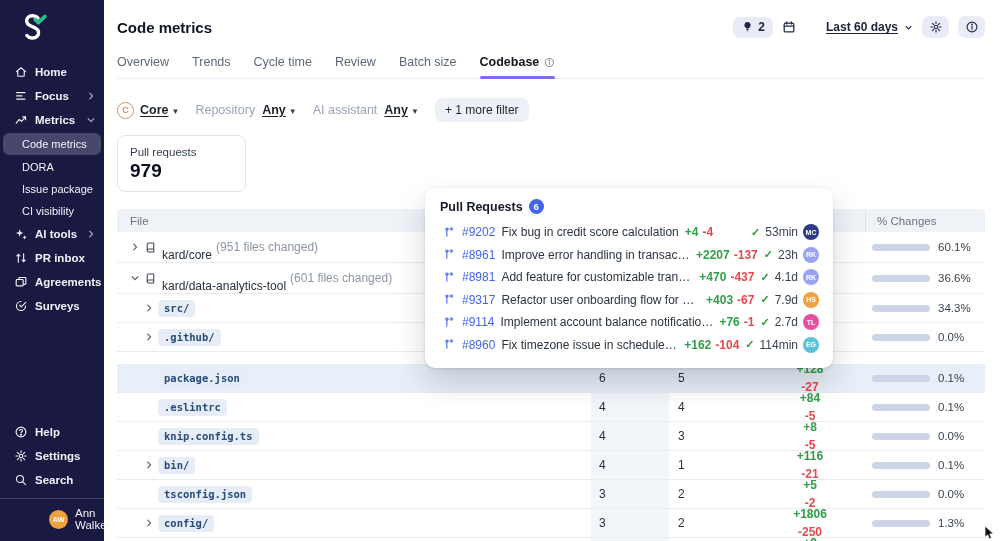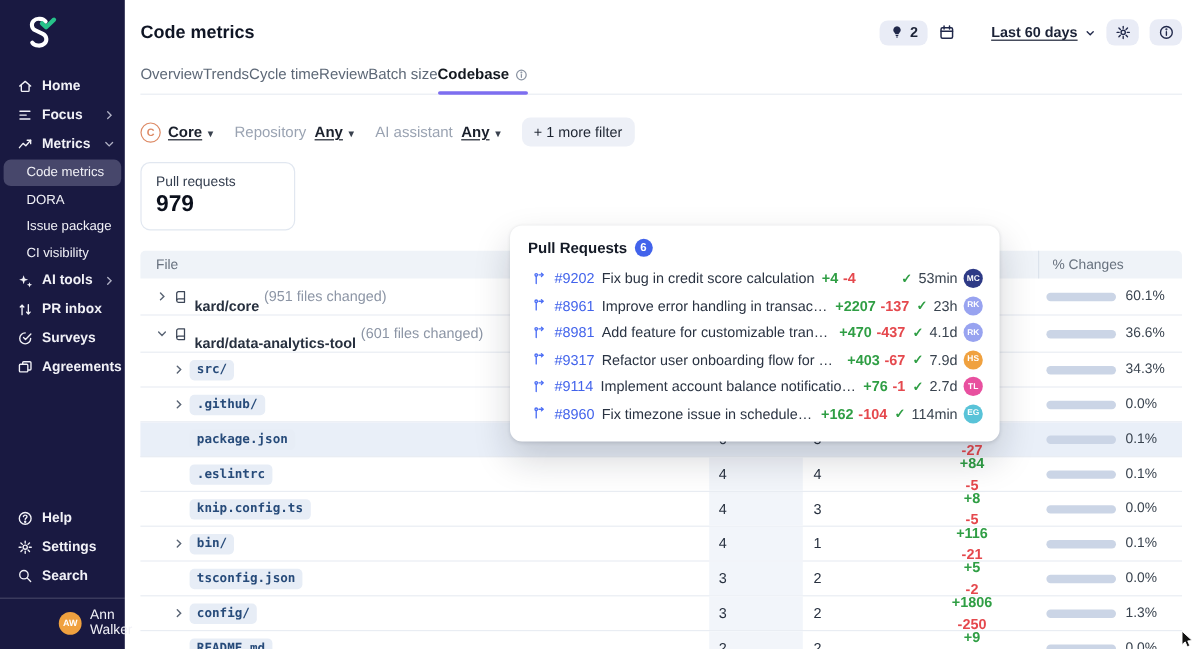--- a/index.html
+++ b/index.html
@@ -23,21 +23,21 @@
   .main { flex:1; padding:14px 15px 0 13px; position:relative; }
   .title-row { display:flex; align-items:center; height:26px; }
   .page-title { font-size:15px; font-weight:700; color:#0f1524; }
   .tr-right { margin-left:auto; display:flex; align-items:center; gap:9px; font-size:12px; color:#1b2236; }
   .pill { background:#e9ecf6; border-radius:7px; height:21px; display:flex; align-items:center; padding:0 8px; gap:4px; font-weight:600; cursor:pointer; }
   .daterange { display:flex; align-items:center; gap:6px; cursor:pointer; font-weight:700; }
   .daterange .dr-label { text-decoration:underline; text-underline-offset:2px;padding-left:24px; }
   .icon-btn { width:27px; height:22px; background:#e9ecf6; border-radius:7px; display:flex; align-items:center; justify-content:center; cursor:pointer; }
 
   
-  .tabs { display:flex; margin-top:13px; border-bottom:1px solid #e9edf3; }
+  .tabs { display:flex; gap:23px; margin-top:13px; border-bottom:1px solid #e9edf3; }
   .tab { font-size:12.5px; color:#5d6877; padding:2px 0 9px; cursor:pointer; display:flex; align-items:center; gap:5px; position:relative; }
   .tab.active { color:#13181f; font-weight:700; }
   .tab.active::after { content:""; position:absolute; left:0; right:0; bottom:-1px; height:3px; border-radius:2px; background:#7d6ef0; }
 
   
   .filters { display:flex; align-items:center; margin-top:19px; font-size:12.5px; height:24px; }
   .team-circ { width:17px; height:17px; border:1.4px solid #dd8a65; color:#dd8a65; border-radius:50%; font-size:9px; font-weight:700; display:flex; align-items:center; justify-content:center; margin-right:6px; }
   .f-val { font-weight:600; color:#1a202c; text-decoration:underline; text-underline-offset:2px; cursor:pointer; }
   .f-chev { font-size:8px; color:#39414e; margin:2px 0 0 3px; }
   .f-label { color:#9aa3b2; margin:0 7px 0 16px; }
@@ -46,33 +46,33 @@
   
   .card { margin-top:13px; width:129px; border:1px solid #e1e7f0; border-radius:8px; padding:10px 12px 9px; cursor:pointer; }
   .card-label { font-size:11.5px; color:#333d4e; }
   .card-value { font-size:19px; font-weight:700; color:#0b101c; margin-top:2px; }
 
   
   .table { margin-top:17px; }
   .thead { display:flex; align-items:center; height:23px; background:#eff3f8; border-radius:4px 4px 0 0; font-size:11.5px; color:#68727f; }
   .row { display:flex; align-items:center; height:29px; border-bottom:1px solid #e9edf3; font-size:12px; color:#27303f; cursor:pointer; }
   .row.repo { height:31px; }
-  .row.hl { background:#e9eff8; }
+  .row.hl { background:#e9eff8;margin-top:12px; }
   .c-file { flex:1; display:flex; align-items:center; min-width:0; padding-left:13px; height:100%; }
   .c-a { width:78px; flex-shrink:0; height:100%; display:flex; align-items:center; padding-left:8px; background:#f2f5fa; }
   .row.hl .c-a { background:transparent; }
   .thead .c-a { background:transparent; }
   .c-b { width:86px; flex-shrink:0; padding-left:9px; }
   .c-ch { width:110px; flex-shrink:0; display:flex; align-items:center; gap:4px;flex-direction:column; }
   .thead .c-ch { justify-content:flex-end; padding-right:9px; }
   .c-pct { width:120px; flex-shrink:0; display:flex; align-items:center; gap:8px; padding-left:7px; height:100%; }
   .thead .c-pct { border-left:1px solid #dce3ec; padding-left:11px; }
   .tree-indent { width:14px; flex-shrink:0; }
   .chev-cell { width:14px; flex-shrink:0; display:flex; align-items:center; }
-  .repo-name { font-weight:700; margin:16px 4px 0 5px; white-space:nowrap; }
+  .repo-name { font-weight:400; margin:16px 4px 0 5px; white-space:nowrap; }
   .repo-meta { color:#8c95a5; white-space:nowrap; }
   .chip { font-family:"DejaVu Sans Mono", monospace; font-size:10.5px; font-weight:700; color:#274b7a; background:#e7edf6; border-radius:4px; padding:2.5px 6px; white-space:nowrap; }
   .adds { color:#2f9e44; font-weight:600; }
   .dels { color:#e5484d; font-weight:600; }
   .bar { width:58px; height:7px; border-radius:4px; background:#cbd5e6; overflow:hidden; flex-shrink:0; }
   .bar-fill { height:100%; border-radius:4px; background:#33a95c; }
   .pct-label { font-size:11.5px; color:#39434f; }
 
   
   .popup { position:absolute; left:425px; top:188px; width:408px; background:#fff; border-radius:10px; box-shadow:0 1px 3px rgba(16,24,40,.12), 0 14px 30px rgba(16,24,40,.18); padding:11px 14px 12px; z-index:5; }
@@ -164,34 +164,34 @@
         <span>
           <svg width="14" height="14" viewBox="0 0 16 16" fill="none" stroke="#f1f1f7" stroke-width="1.3" stroke-linecap="round" stroke-linejoin="round">
             <path d="M5 12.8V3.8M5 3.8 3.3 5.6M5 3.8l1.7 1.8M11 3.2v9M11 12.2l-1.7-1.8M11 12.2l1.7-1.8"></path>
           </svg>
         </span>
         <span>PR inbox</span>
       </div>
       <div class="nav-item">
         <span>
           <svg width="14" height="14" viewBox="0 0 16 16" fill="none" stroke="#f1f1f7" stroke-width="1.3" stroke-linecap="round" stroke-linejoin="round">
+            <rect x="2.5" y="5.2" width="8" height="7.3" rx="1"></rect>
+            <path d="M5.6 5.2V3.8c0-.6.4-1 1-1h5.9c.6 0 1 .4 1 1v5.9c0 .6-.4 1-1 1h-1.4"></path>
+          </svg>
+        </span>
+        <span>Agreements</span>
+      </div>
+      <div class="nav-item">
+        <span>
+          <svg width="14" height="14" viewBox="0 0 16 16" fill="none" stroke="#f1f1f7" stroke-width="1.3" stroke-linecap="round" stroke-linejoin="round">
             <path d="M13.2 8A5.2 5.2 0 1 1 8 2.8"></path>
             <path d="M13.4 3.9 8.3 9 6.4 7.1"></path>
           </svg>
         </span>
         <span>Surveys</span>
-      </div>
-      <div class="nav-item">
-        <span>
-          <svg width="14" height="14" viewBox="0 0 16 16" fill="none" stroke="#f1f1f7" stroke-width="1.3" stroke-linecap="round" stroke-linejoin="round">
-            <rect x="2.5" y="5.2" width="8" height="7.3" rx="1"></rect>
-            <path d="M5.6 5.2V3.8c0-.6.4-1 1-1h5.9c.6 0 1 .4 1 1v5.9c0 .6-.4 1-1 1h-1.4"></path>
-          </svg>
-        </span>
-        <span>Agreements</span>
       </div>
     </nav>
   <div class="spacer"></div>
   <nav class="navsec" id="nav-bottom">
       <div class="nav-item">
         <span>
           <svg width="14" height="14" viewBox="0 0 16 16" fill="none" stroke="#f1f1f7" stroke-width="1.3" stroke-linecap="round" stroke-linejoin="round">
             <circle cx="8" cy="8" r="5.6"></circle>
             <path d="M6.3 6.3c.2-.9 1-1.5 1.9-1.4.9 0 1.6.8 1.5 1.7-.1 1.1-1.5 1.2-1.7 2.3"></path>
             <circle cx="8" cy="11.2" r=".5" fill="#f1f1f7"></circle>

